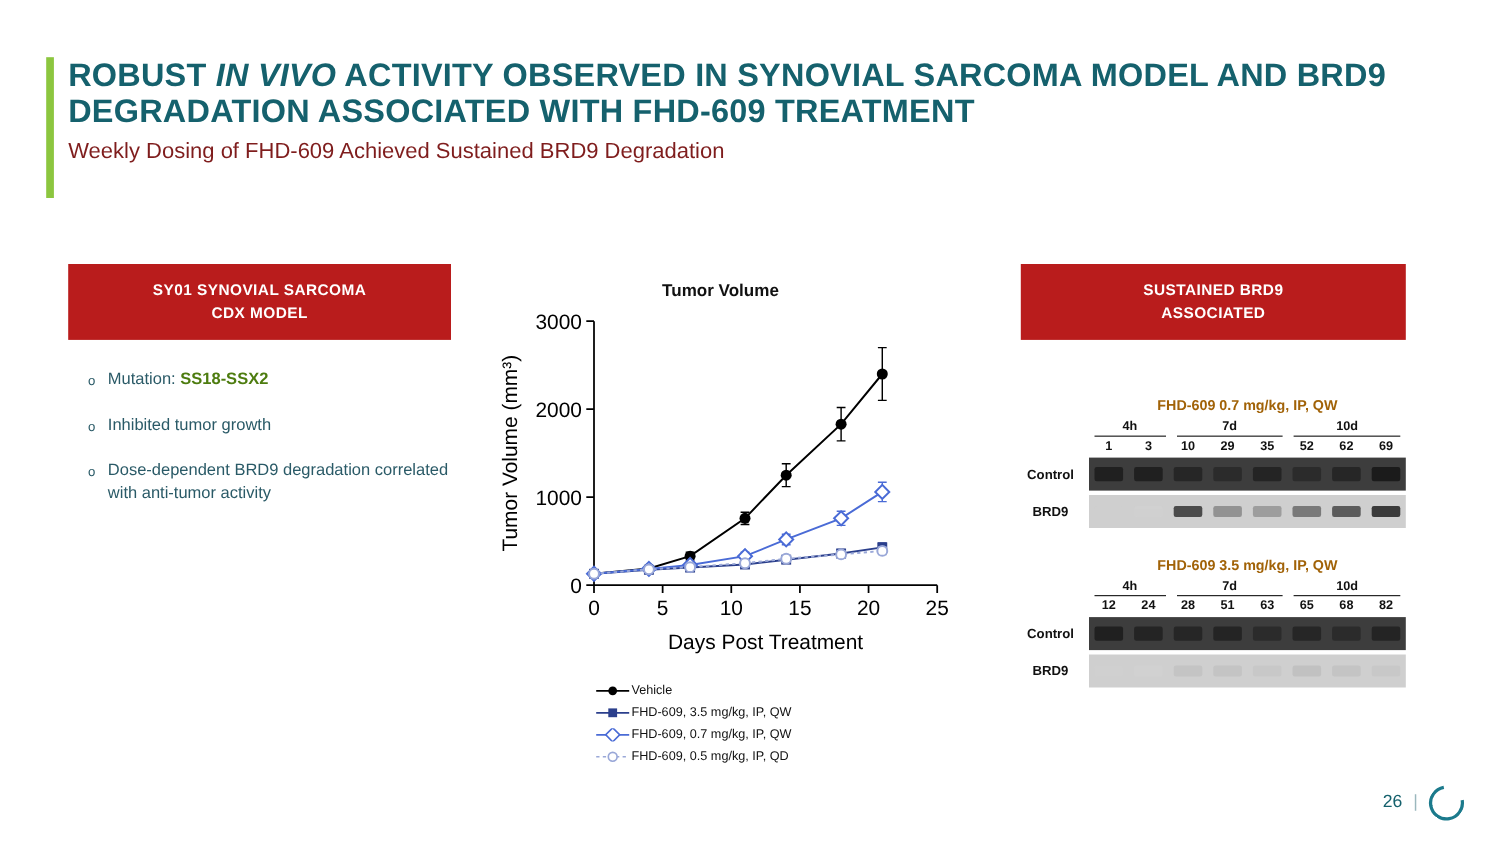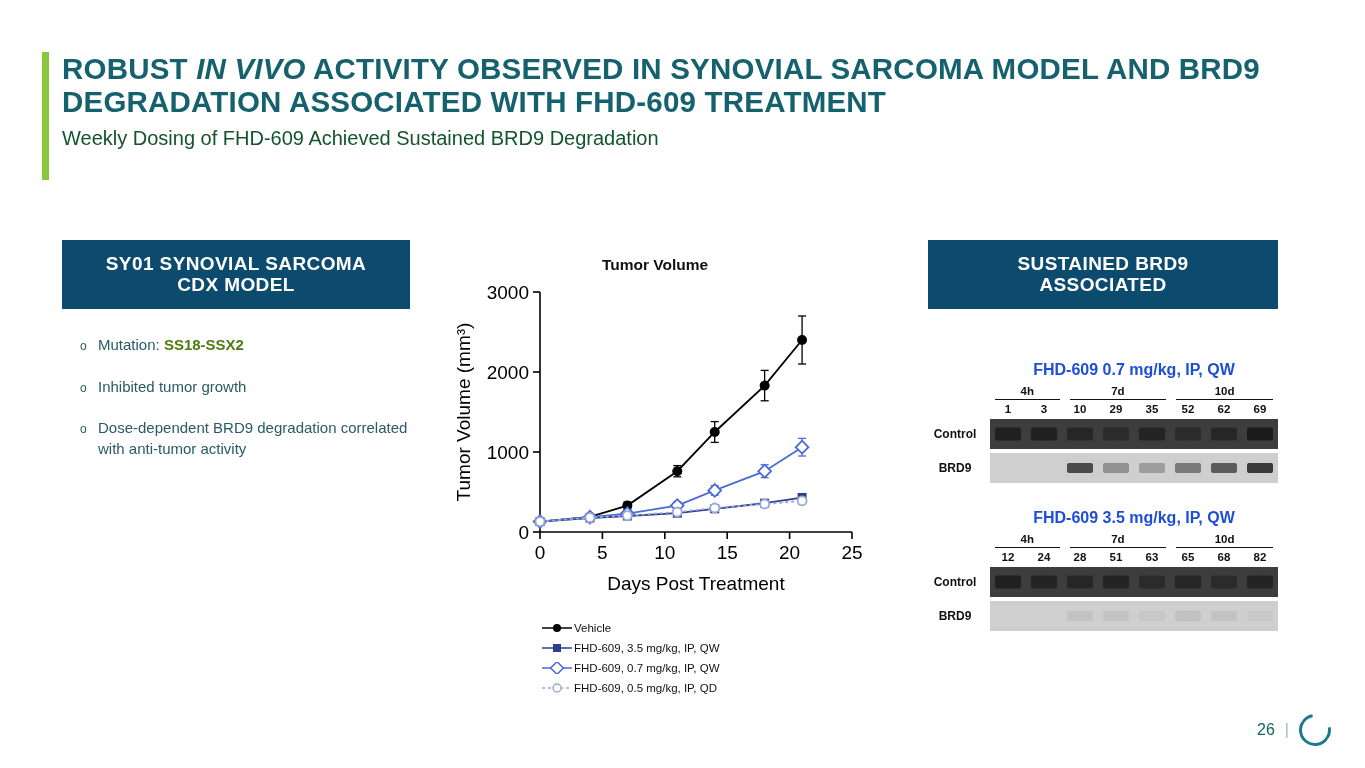--- a/index.html
+++ b/index.html
@@ -43,35 +43,35 @@
     font-weight: bold;
     letter-spacing: 0.2px;
     color: #15616d;
     text-transform: uppercase;
   }
   .title .it { font-style: italic; }
   .subtitle {
     margin: 9px 0 0 20px;
     font-size: 20px;
     font-weight: normal;
-    color: #14532d;
+    color: #7f1d1d;
   }
 
   
   .left-panel {
     position: absolute;
     left: 62px;
     top: 240px;
     width: 348px;
   }
   .panel-head {
-    background: #0c4a6e;
+    background: #b91c1c;
     color: #ffffff;
     text-align: center;
-    font-size: 19px;
+    font-size: 14px;
     font-weight: bold;
     line-height: 21px;
     padding: 13px 6px 14px;
     letter-spacing: .4px;
   }
   .bullets {
     margin-top: 26px;
     padding: 0;
     list-style: none;
   }
@@ -139,23 +139,23 @@
     top: 240px;
     width: 350px;
   }
   .blot-area {
     position: relative;
     margin-top: 52px;
   }
   .blot-block { position: relative; margin-bottom: 26px; }
   .blot-title {
     text-align: center;
-    font-size: 16px;
-    font-weight: bold;
-    color: #1d4ed8;
+    font-size: 13px;
+    font-weight: bold;
+    color: #a16207;
     margin-left: 62px;
     margin-bottom: 6px;
   }
   .blot-groups {
     display: flex;
     margin-left: 62px;
   }
   .blot-group {
     flex: 1;
     text-align: center;

